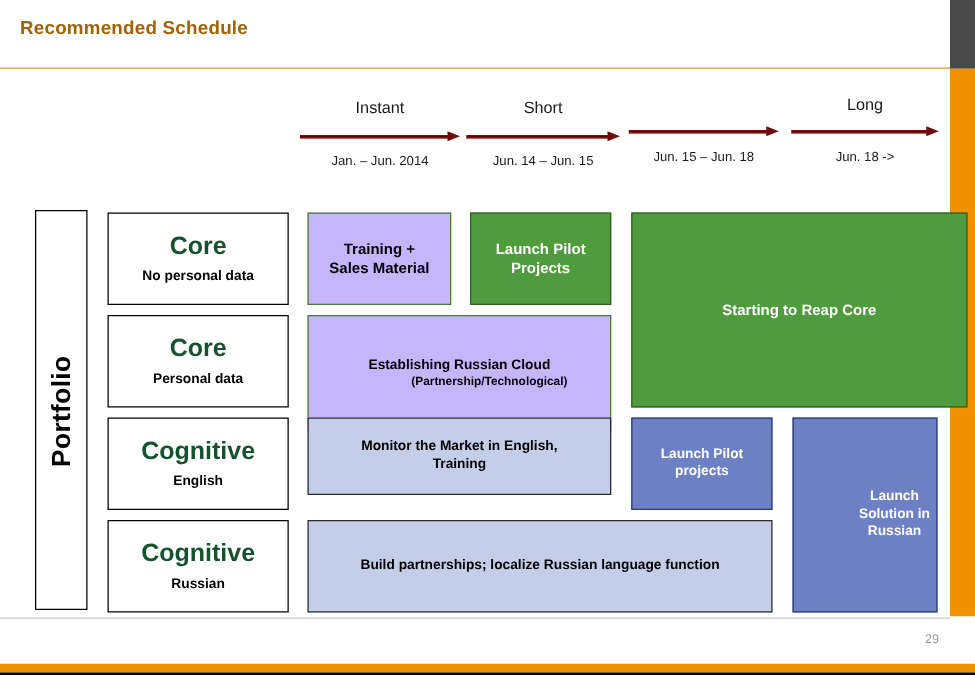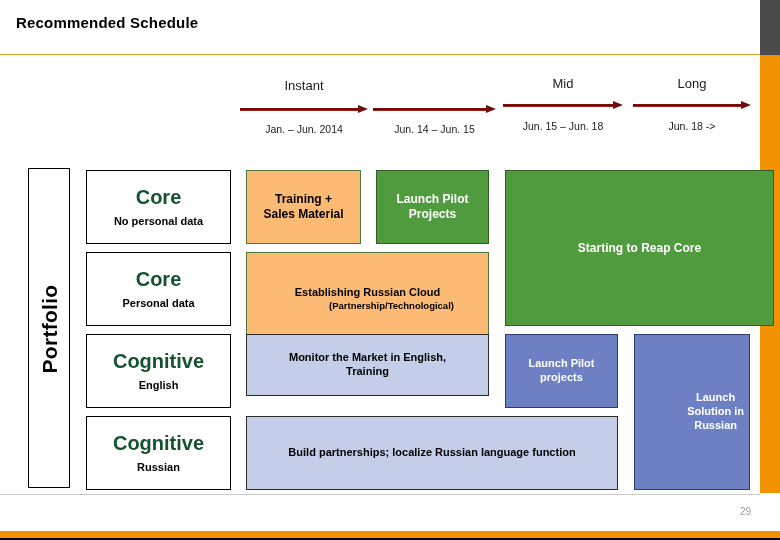--- a/index.html
+++ b/index.html
@@ -53,21 +53,21 @@
     position: absolute;
     left: 0; top: 538px;
     width: 780px; height: 2px;
     background: #000000;
   }
   .slide-title {
     position: absolute;
     left: 16px; top: 14px;
     font-size: 15px;
     font-weight: bold;
-    color: #000000;
+    color: #a16207;
     letter-spacing: 0.2px;
     white-space: nowrap;
   }
   .page-number {
     position: absolute;
     left: 740px; top: 506px;
     font-size: 10px;
     color: #9c9c9c;
   }
 
@@ -144,21 +144,21 @@
     align-items: center;
     justify-content: center;
     text-align: center;
     padding: 2px 5px;
   }
   .box.white {
     background: #ffffff;
     border: 1.5px solid #000000;
   }
   .box.lightgreen {
-    background: #fdba74;
+    background: #c4b5fd;
     border: 1.2px solid #4b7a3c;
   }
   .box.green {
     background: #509B3E;
     border: 1.2px solid #2f5f24;
     color: #ffffff;
   }
   .box.lightblue {
     background: #C5CEE8;
     border: 1.2px solid #2b2b2b;
@@ -214,29 +214,29 @@
   <div class="tl-col" style="left:240px; top:78px; width:128px; height:62px;">
     <div class="tl-label" style="top:0;">Instant</div>
     <div class="tl-arrow" style="top:27px;">
       <div class="shaft"></div>
         <div class="head"></div>
     </div>
     <div class="tl-range" style="top:45px;">Jan. – Jun. 2014</div>
   </div>
 
   <div class="tl-col" style="left:373px; top:78px; width:123px; height:62px;">
+    <div class="tl-label" style="top:0;">Short</div>
     <div class="tl-arrow" style="top:27px;">
       <div class="shaft"></div>
         <div class="head"></div>
     </div>
     <div class="tl-range" style="top:45px;">Jun. 14 – Jun. 15</div>
   </div>
 
   <div class="tl-col" style="left:503px; top:76px; width:120px; height:62px;">
-    <div class="tl-label" style="top:0;">Mid</div>
     <div class="tl-arrow" style="top:25px;">
       <div class="shaft"></div>
         <div class="head"></div>
     </div>
     <div class="tl-range" style="top:44px;">Jun. 15 – Jun. 18</div>
   </div>
 
   <div class="tl-col" style="left:633px; top:76px; width:118px; height:62px;">
     <div class="tl-label" style="top:0;">Long</div>
     <div class="tl-arrow" style="top:25px;">

